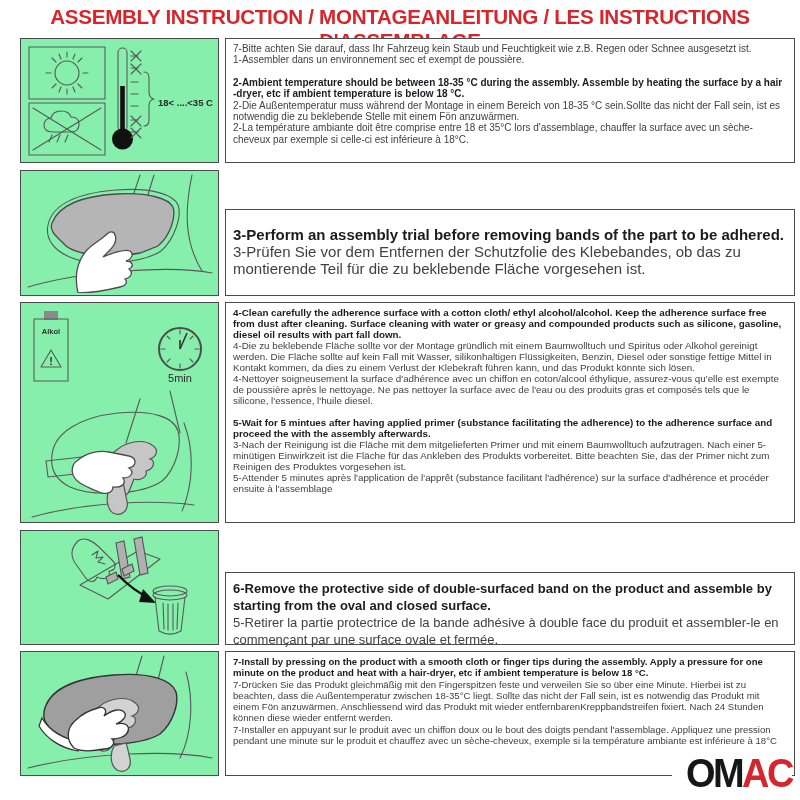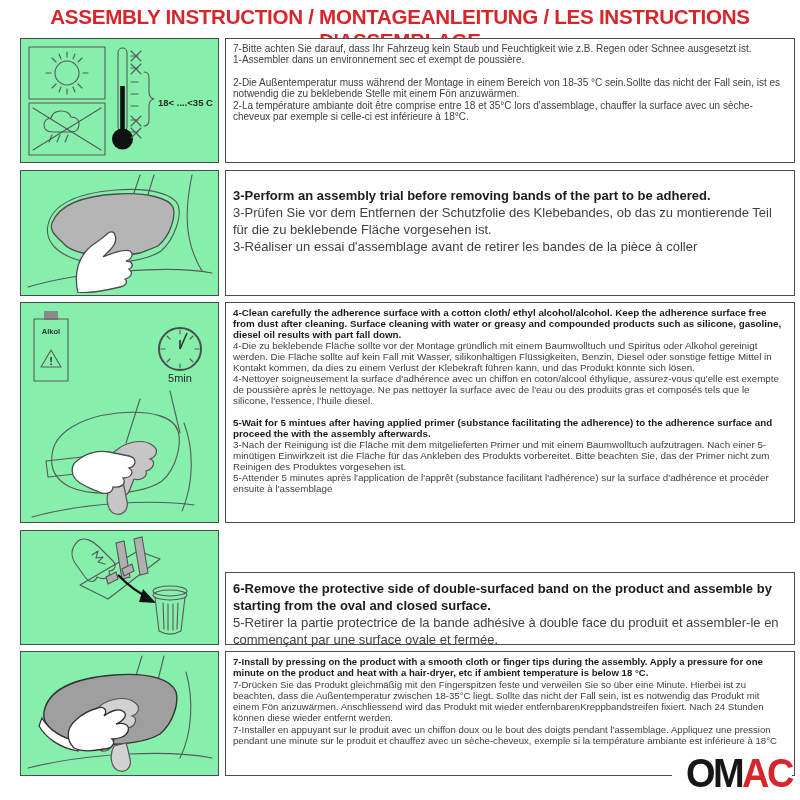--- a/index.html
+++ b/index.html
@@ -12,21 +12,21 @@
   .row{display:flex;gap:6px;}
   .img-cell{width:199px;flex:none;border:1.6px solid #4c4c4e;box-sizing:border-box;background:#86efac;
             display:flex;align-items:center;justify-content:center;overflow:hidden;}
   .text-cell{flex:1;border:1.6px solid #4c4c4e;box-sizing:border-box;padding:4px 7px;background:#fff;}
   .r1{height:125px;} .r2{height:126px;} .r3{height:221px;} .r4{height:115px;} .r5{height:125px;}
   p{margin:0;}
   .en{font-weight:700;color:#1c1c1e;}
   .body-txt{color:#414043;}
   .gap{height:11px;}
   .r1 .text-cell{font-size:10px;line-height:11.4px;}
-  .r2 .text-cell{font-size:13px;line-height:17px;padding-top:16px;}
+  .r2 .text-cell{font-size:15px;line-height:17px;padding-top:16px;margin-top:39px;}
   .r3 .text-cell{font-size:9.8px;line-height:11px;}
   .r4 .text-cell{font-size:13px;line-height:17px;padding-top:7px;margin-top:42px;}
   .r5 .text-cell{font-size:9.6px;line-height:11.3px;}
   .lnt{fill:none;stroke:#58595b;stroke-width:1.1;stroke-linecap:round;stroke-linejoin:round;}
   .logo{position:absolute;top:751px;right:8px;background:#fff;padding:2px 0 0 14px;
         font-weight:900;font-size:38px;line-height:40px;letter-spacing:-2.5px;
         transform:scaleY(1.05);}
   .logo .blk{color:#161616;} .logo .red{color:#d6262c;}
   svg text{font-family:"Liberation Sans", sans-serif;}
 </style>
@@ -94,20 +94,21 @@
             </g>
             <path class="lnt" d="M122,30 q5,0 5,6 l0,14 q0,6 5,7 q-5,1 -5,7 l0,14 q0,6 -5,6"></path>
           </g>
           <text x="136" y="64" font-size="9.5" font-weight="700" fill="#2a2a2c">18&lt; ....&lt;35 C</text>
         </svg>
       </div>
       <div class="text-cell">
         <p class="body-txt">7-Bitte achten Sie darauf, dass Ihr Fahrzeug kein Staub und Feuchtigkeit wie z.B. Regen oder Schnee ausgesetzt ist.</p>
         <p class="body-txt">1-Assembler dans un environnement sec et exempt de poussière.</p>
         <div class="gap"></div>
+        <p class="en">2-Ambient temperature should be between 18-35 °C  during the assembly. Assemble by heating the surface by a hair -dryer, etc if ambient temperature is below 18 °C.</p>
         <p class="body-txt">2-Die Außentemperatur muss während der Montage in einem Bereich von 18-35 °C  sein.Sollte das nicht der Fall sein, ist es notwendig die zu beklebende Stelle mit einem Fön anzuwärmen.</p>
         <p class="body-txt">2-La température ambiante doit être comprise entre 18 et 35°C lors d'assemblage, chauffer la surface avec un sèche-cheveux par exemple si celle-ci est inférieure à 18°C.</p>
       </div>
     </section>
 
     <section class="row r2">
       <div class="img-cell">
         <svg width="196" height="120" viewBox="0 0 196 120">
           <g class="lnt">
             <path d="M118,2 L104,44"></path>
@@ -116,21 +117,20 @@
             <path d="M6,114 C60,98 150,92 190,100"></path>
           </g>
           <path class="lnt" d="M26,52 C30,32 54,20 94,17 C130,14 152,22 156,32 C160,42 153,66 139,78 C120,91 70,93 50,85 C32,78 23,66 26,52 Z"></path>
           <path fill="#b5b5b5" stroke="#4c4c4e" stroke-width="1.3" d="M30,50 C37,32 58,23 95,21 C127,19 147,26 151,34 C154,43 149,62 136,73 L118,80 C88,86 52,82 42,71 C34,63 27,58 30,50 Z"></path>
           <path fill="#fff" stroke="#4c4c4e" stroke-width="1.3" d="M56,120 C52,102 55,88 65,77 C70,71 79,67 85,61 C88,58 92,58 93,62 C95,67 92,73 88,77 L81,84 C93,79 103,76 108,78 C112,81 110,86 104,88 C110,88 113,93 107,96 C111,99 110,104 103,106 C106,109 104,113 98,114 C86,117 68,120 56,120 Z"></path>
         </svg>
       </div>
       <div class="text-cell">
         <p class="en">3-Perform an assembly trial before removing bands of the part to be adhered.</p>
         <p class="body-txt">3-Prüfen Sie vor dem Entfernen der Schutzfolie des Klebebandes, ob das zu montierende Teil für die zu beklebende Fläche vorgesehen ist.</p>
-        <p class="body-txt">3-Réaliser un essai d'assemblage avant de retirer les bandes de la pièce à coller</p>
       </div>
     </section>
 
     <section class="row r3">
       <div class="img-cell">
         <svg width="196" height="216" viewBox="0 0 196 216">
           <g>
             <rect x="22" y="6" width="14" height="9" fill="#8a8a8a"></rect>
             <rect x="12" y="14" width="34" height="62" class="lnt"></rect>
             <text x="29" y="29" font-size="7.5" font-weight="700" fill="#333" text-anchor="middle">Alkol</text>

